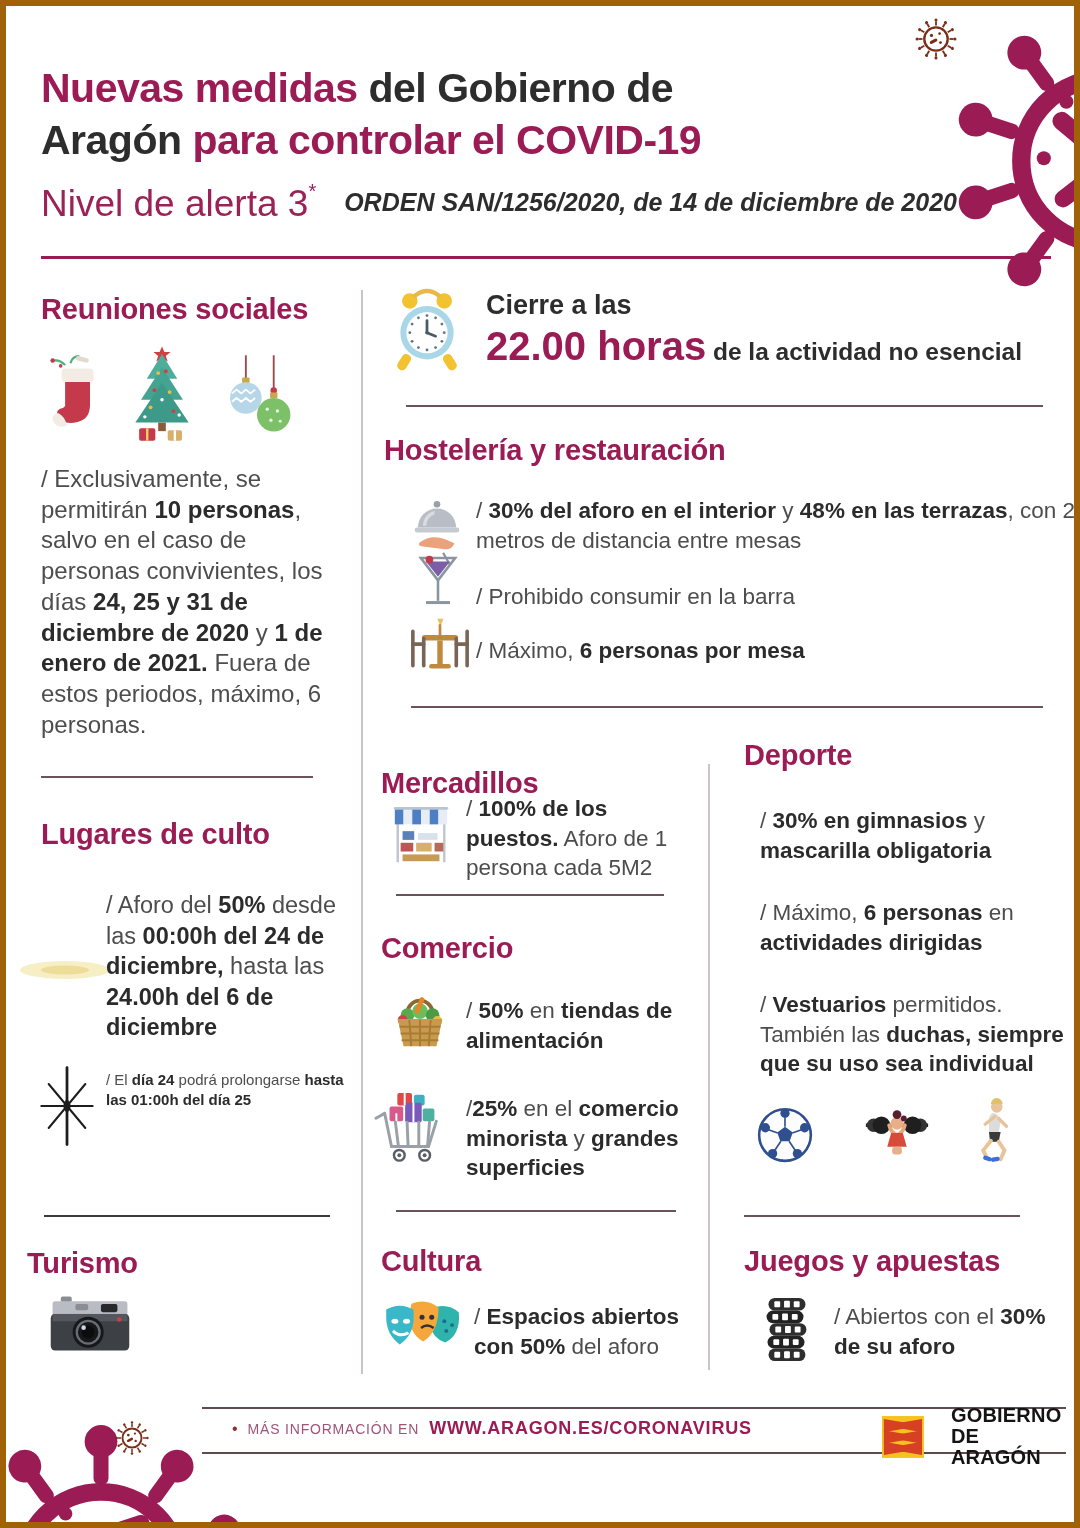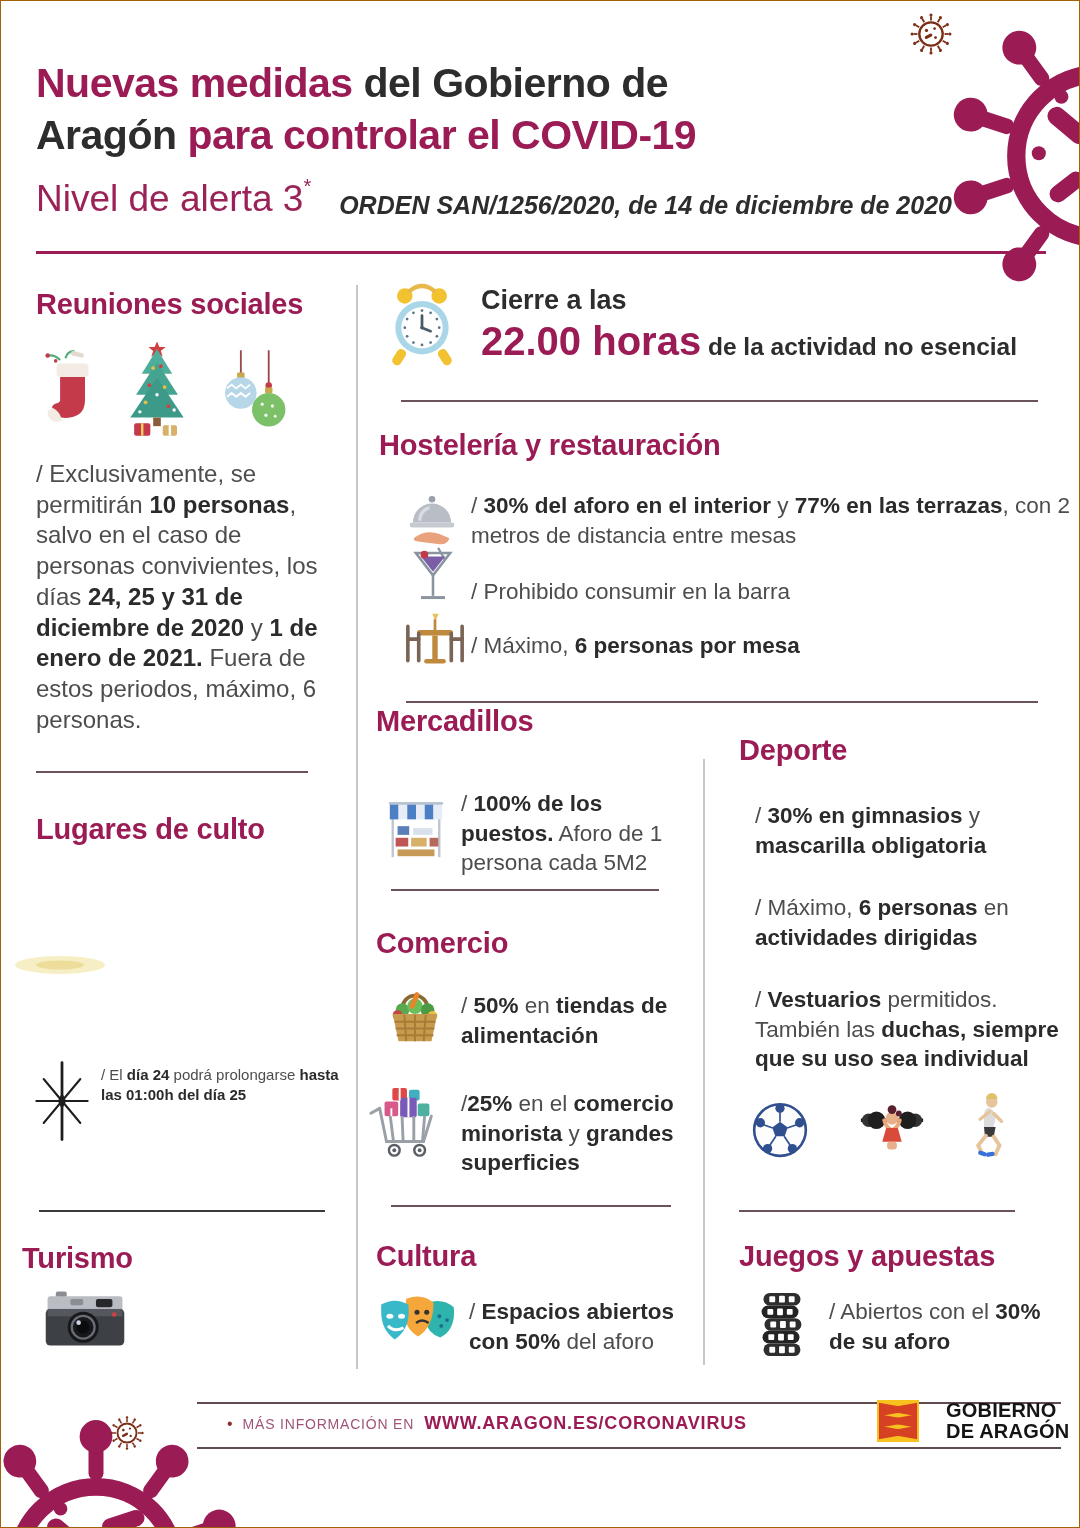--- a/index.html
+++ b/index.html
@@ -1,24 +1,24 @@
 <!DOCTYPE html>
 <html><head>
 <meta charset="utf-8">
 <style>
   html,body{margin:0;padding:0;background:#f2f2f2;}
   .page{position:relative;width:1080px;height:1528px;background:#fff;overflow:hidden;
-        font-family:"Liberation Sans","DejaVu Sans",sans-serif;border:1px solid #a16207;box-sizing:border-box;}
+        font-family:"Liberation Sans","DejaVu Sans",sans-serif;border:6px solid #a16207;box-sizing:border-box;}
   .abs{position:absolute;}
   :root{--accent:#9b1b55;--body:#4d4d4d;--bold:#2b2b2b;--divider:#6b525c;--vdiv:#ccc3c8;}
 
   
   .hdr-title{left:35px;top:30px;font-size:41px;line-height:1.26;color:#2d2d2d;letter-spacing:-0.5px;}
   .hdr-title .accent{color:var(--accent);font-weight:700;}
-  .alert-row{left:35px;top:174px;display:flex;align-items:flex-end;gap:28px;white-space:nowrap;}
+  .alert-row{left:35px;top:174px;display:flex;align-items:center;gap:28px;white-space:nowrap;}
   .alert-level{font-size:37px;color:#9a2257;font-weight:400;}
   .alert-level sup{font-size:20px;vertical-align:18px;}
   .order-ref{font-size:25px;font-style:italic;font-weight:600;color:#2d2d2d;}
   .hdr-rule{left:35px;top:250px;width:1010px;height:3px;background:var(--accent);}
 
   
   .sec-title{margin:0;font-size:29px;font-weight:700;color:var(--accent);letter-spacing:-0.2px;}
   .rich{margin:0;color:var(--body);}
   .rich .b{font-weight:700;color:var(--bold);}
   .hline{height:2px;background:var(--divider);}
@@ -214,20 +214,21 @@
     </svg>
   </div>
   <p class="abs rich reuniones-body"><span>/ Exclusivamente, se permitirán </span><span class="b">10 personas</span><span>, salvo en el caso de personas convivientes, los días </span><span class="b">24, 25 y 31 de diciembre de 2020</span><span> y </span><span class="b">1 de enero de 2021.</span><span> Fuera de estos periodos, máximo, 6 personas.</span></p>
   <div class="abs hline" style="left:35px;top:770px;width:272px"></div>
 
   <h2 class="abs sec-title" style="left:35px;top:812px">Lugares de culto</h2>
   <svg class="abs" style="left:10px;top:938px" width="98" height="52" viewBox="0 0 96 52">
     <ellipse cx="48" cy="26" rx="45" ry="9" fill="#f6efc6"></ellipse>
     <ellipse cx="48" cy="26" rx="24" ry="4.5" fill="#eedd9a"></ellipse>
   </svg>
+  <p class="abs rich culto-item1"><span>/ Aforo del </span><span class="b">50%</span><span>  desde las </span><span class="b">00:00h del 24 de diciembre,</span><span> hasta las </span><span class="b">24.00h del 6 de diciembre</span></p>
   <svg class="abs" style="left:28px;top:1056px" width="66" height="88" viewBox="0 0 72 92">
     <g stroke="#1d1d1d" stroke-linecap="round">
       <line x1="36" y1="4" x2="36" y2="88" stroke-width="3"></line>
       <line x1="8" y1="46" x2="64" y2="46" stroke-width="2.2"></line>
       <line x1="16" y1="22" x2="56" y2="70" stroke-width="2.2"></line>
       <line x1="56" y1="22" x2="16" y2="70" stroke-width="2.2"></line>
     </g>
     <polygon points="36,37 40.5,46 36,55 31.5,46" fill="#1d1d1d"></polygon>
   </svg>
   <p class="abs rich culto-item2"><span>/ El </span><span class="b">día 24</span><span> podrá prolongarse </span><span class="b">hasta las 01:00h del día 25</span></p>
@@ -283,21 +284,21 @@
   <div class="abs hline" style="left:400px;top:399px;width:637px"></div>
 
   <h2 class="abs sec-title" style="left:378px;top:428px">Hostelería y restauración</h2>
   <svg class="abs" style="left:402px;top:486px" width="58" height="66" viewBox="0 0 70 74">
     <circle cx="35" cy="12" r="4" fill="#9aa0a8"></circle>
     <path d="M12 40 a23 23 0 0 1 46 0 z" fill="#b9bec6"></path>
     <path d="M18 38 a17 19 0 0 1 14 -18 l0 4 a14 15 0 0 0 -10 14 z" fill="#d9dce1"></path>
     <rect x="8" y="40" width="54" height="6" rx="3" fill="#c5cad1"></rect>
     <path d="M14 58 q14 -10 30 -4 l12 5 q-3 9 -14 7 l-24 -3 q-7 -1 -4 -5 z" fill="#e9a27b"></path>
   </svg>
-  <p class="abs rich host-text" style="left:470px;top:490px"><span>/ </span><span class="b">30% del aforo en el interior</span><span> y </span><span class="b">77% en las terrazas</span><span>, con 2 metros de distancia entre mesas</span></p>
+  <p class="abs rich host-text" style="left:470px;top:490px"><span>/ </span><span class="b">30% del aforo en el interior</span><span> y </span><span class="b">48% en las terrazas</span><span>, con 2 metros de distancia entre mesas</span></p>
   <svg class="abs" style="left:408px;top:544px" width="48" height="64" viewBox="0 0 56 72">
     <line x1="34" y1="2" x2="42" y2="16" stroke="#8b95a0" stroke-width="2.5"></line>
     <path d="M8 8 h40 l-20 26 z" fill="none" stroke="#8b95a0" stroke-width="3"></path>
     <path d="M14 12 h28 l-14 18 z" fill="#7b5ea7"></path>
     <circle cx="18" cy="10" r="4.5" fill="#c23a4a"></circle>
     <line x1="28" y1="34" x2="28" y2="58" stroke="#8b95a0" stroke-width="3"></line>
     <line x1="14" y1="60" x2="42" y2="60" stroke="#8b95a0" stroke-width="3.5"></line>
   </svg>
   <p class="abs rich host-text" style="left:470px;top:576px"><span>/ Prohibido consumir en la barra</span></p>
   <svg class="abs" style="left:396px;top:610px" width="76" height="58" viewBox="0 0 84 62">
@@ -311,21 +312,21 @@
         <path d="M12 30 h12"></path>
         <path d="M24 24 v30"></path>
       <path d="M72 16 v38"></path>
         <path d="M72 30 h-12"></path>
         <path d="M60 24 v30"></path>
     </g>
   </svg>
   <p class="abs rich host-text" style="left:470px;top:630px"><span>/ Máximo, </span><span class="b">6 personas por mesa</span></p>
   <div class="abs hline" style="left:405px;top:700px;width:632px"></div>
 
-  <h2 class="abs sec-title" style="left:375px;top:704px">Mercadillos</h2>
+  <h2 class="abs sec-title" style="left:375px;top:761px">Mercadillos</h2>
   <svg class="abs" style="left:383px;top:796px" width="64" height="68" viewBox="0 0 66 70">
     <line x1="9" y1="10" x2="9" y2="62" stroke="#c0c6ce" stroke-width="2.5"></line>
     <line x1="57" y1="10" x2="57" y2="62" stroke="#c0c6ce" stroke-width="2.5"></line>
     <rect x="6" y="6" width="9" height="17" fill="#4d7fc4"></rect>
       <rect x="15" y="6" width="9" height="17" fill="#e6edf6"></rect>
     <rect x="24" y="6" width="9" height="17" fill="#4d7fc4"></rect>
       <rect x="33" y="6" width="9" height="17" fill="#e6edf6"></rect>
     <rect x="42" y="6" width="9" height="17" fill="#4d7fc4"></rect>
       <rect x="51" y="6" width="9" height="17" fill="#e6edf6"></rect>
     <rect x="5" y="5" width="56" height="3" rx="1.5" fill="#b9c4d2"></rect>

